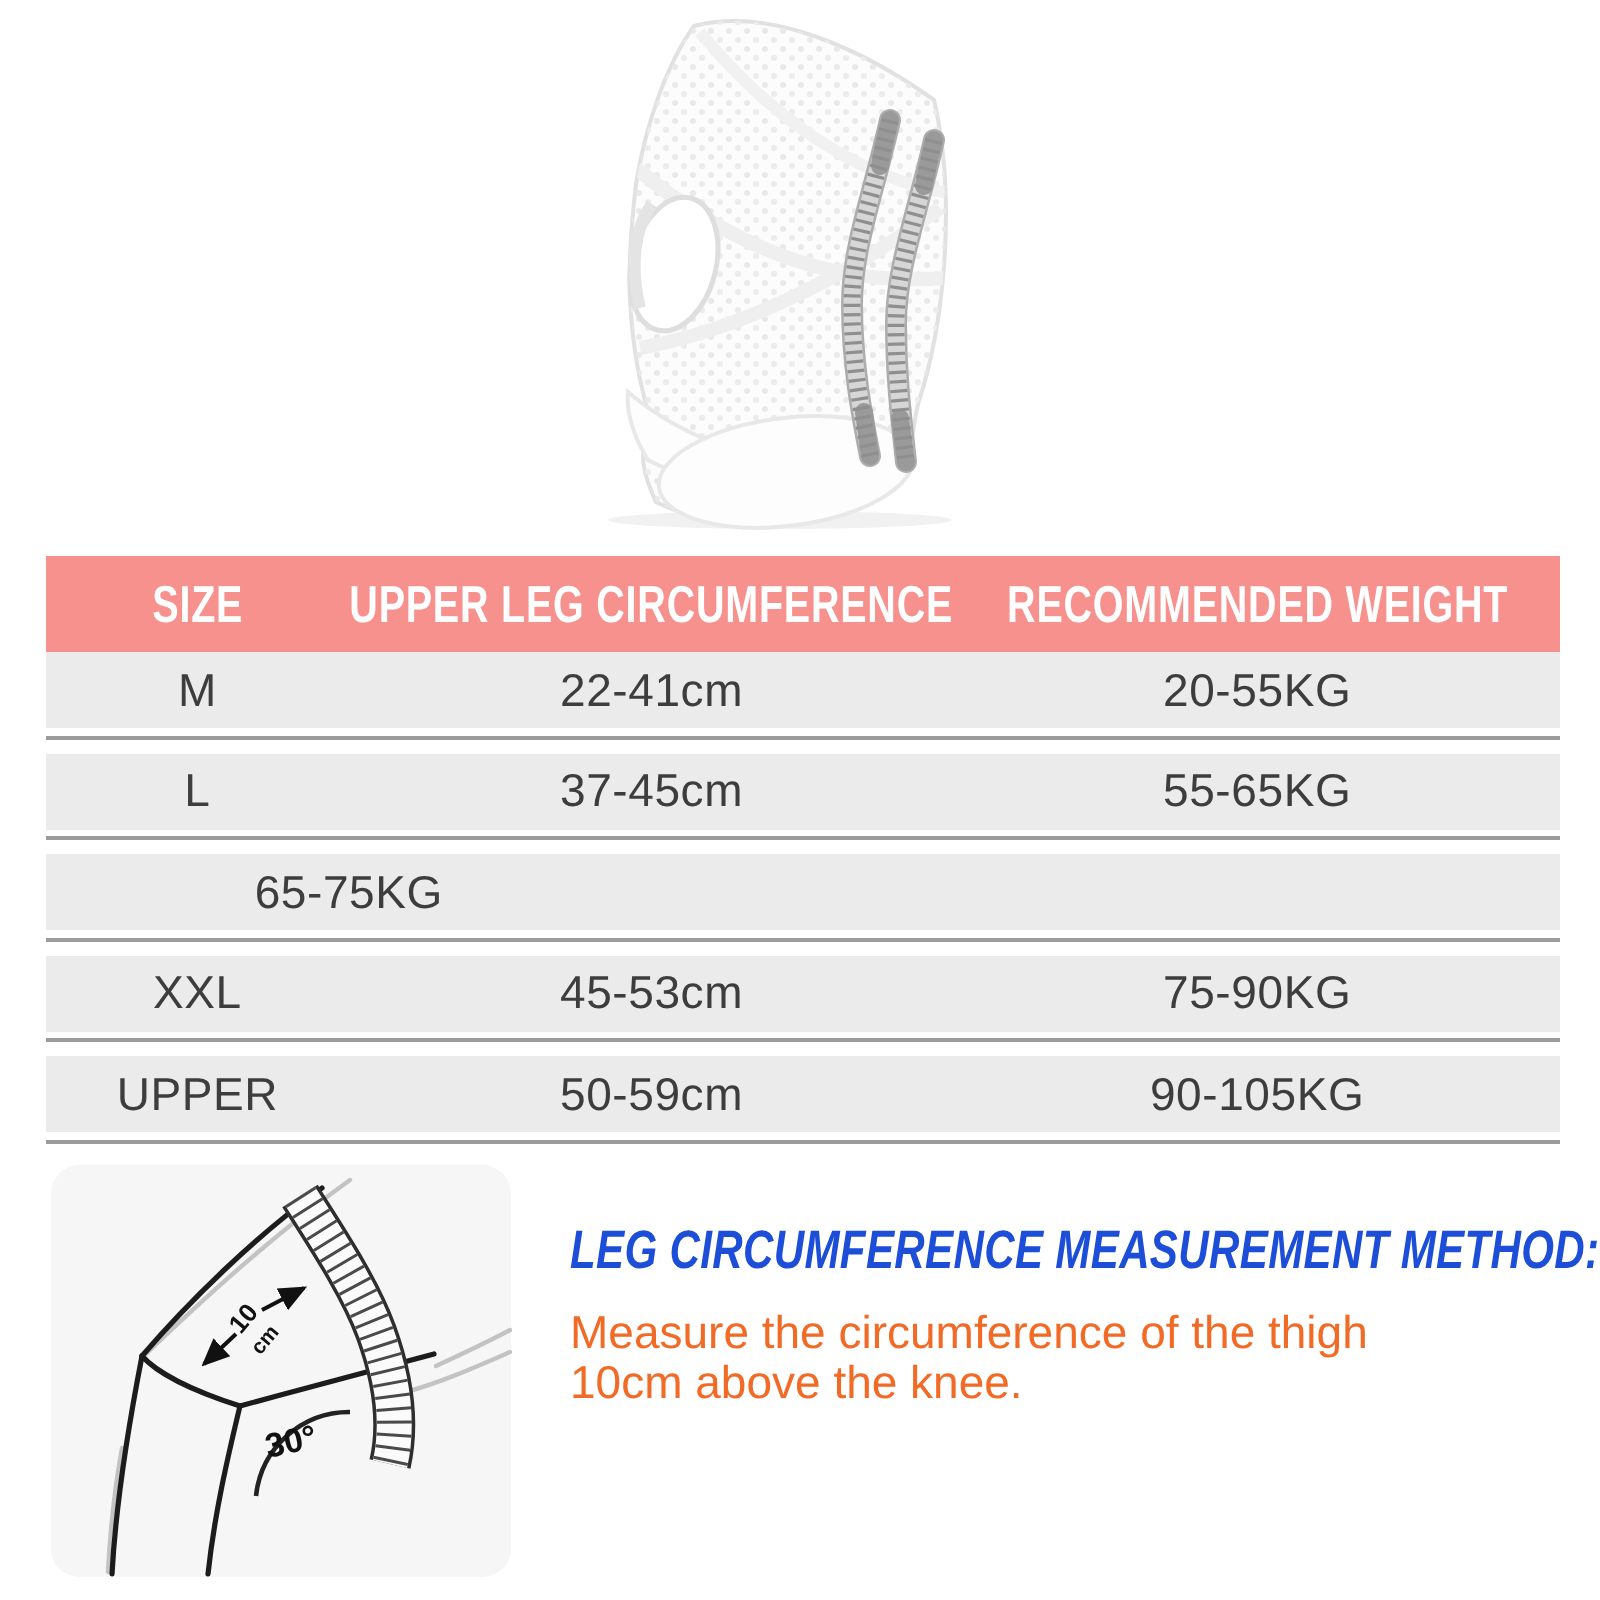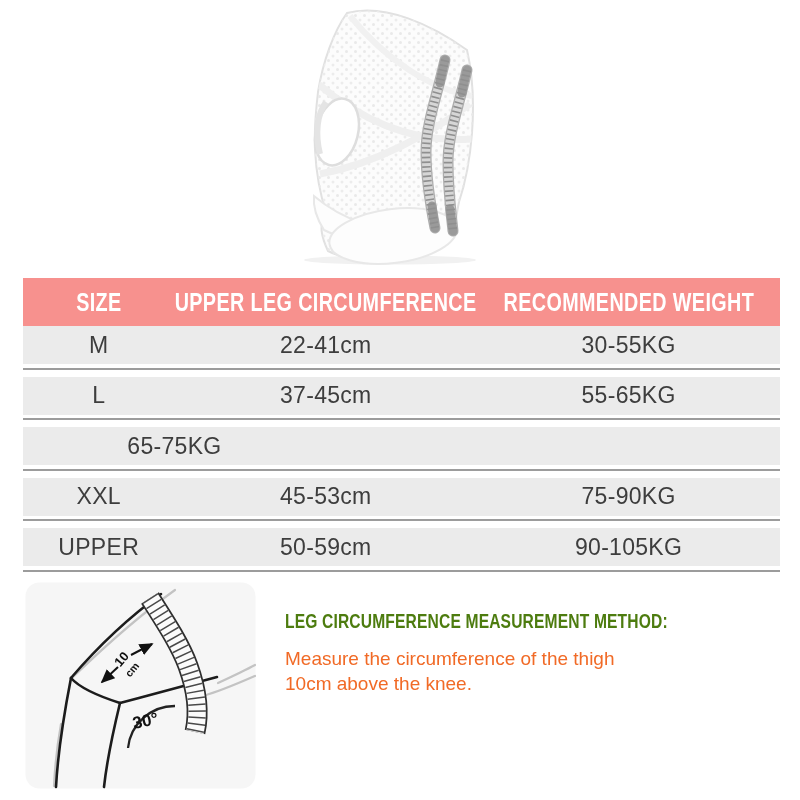--- a/index.html
+++ b/index.html
@@ -24,24 +24,24 @@
   .t-row{height:38px;background:#ebebeb;display:flex;align-items:center;}
   .td{display:flex;align-items:center;justify-content:center;color:#3d3d3d;
       font-size:23px;letter-spacing:0.3px;}
   .c1{width:20%;} .c2{width:40%;text-align:right;} .c3{width:40%;align-items:center;}
   .t-sep{height:9px;background:#ffffff;padding:0;}
   .t-sep-line{height:2px;margin-top:3.5px;background:#9c9c9c;}
 
   
   .measure-diagram{position:absolute;left:25px;top:582px;}
   .measure-text{position:absolute;left:285px;top:610px;width:505px;}
-  .measure-text h2{margin:0 0 13px 0;color:#4d7c0f;font-size:20px;font-weight:bold;}
+  .measure-text h2{margin:0 0 13px 0;color:#1d4ed8;font-size:27px;font-weight:bold;font-style:italic;}
   .measure-text h2 span{display:inline-block;transform:scaleX(0.78);
       transform-origin:0 50%;white-space:nowrap;letter-spacing:0.2px;}
-  .measure-text p{margin:0;color:#f16a26;font-size:19px;line-height:25px;font-weight:400;}
+  .measure-text p{margin:0;color:#f16a26;font-size:23px;line-height:25px;font-weight:400;}
   .measure-text p span{display:block;}
 </style>
 </head>
 <body>
 
 <div class="canvas">
 
   <div class="product-area">
     <svg class="product-svg" width="220" height="262" viewBox="0 0 220 262">
       <defs>
@@ -101,21 +101,21 @@
           <span>UPPER LEG CIRCUMFERENCE</span>
         </div>
       <div class="th c3">
           <span>RECOMMENDED WEIGHT</span>
         </div>
     </div>
 
     <div class="t-row">
       <div class="td c1">M</div>
       <div class="td c2">22-41cm</div>
-      <div class="td c3">30-55KG</div>
+      <div class="td c3">20-55KG</div>
     </div>
     <div class="t-sep">
         <div class="t-sep-line"></div>
       </div>
 
     <div class="t-row">
       <div class="td c1">L</div>
       <div class="td c2">37-45cm</div>
       <div class="td c3">55-65KG</div>
     </div>

